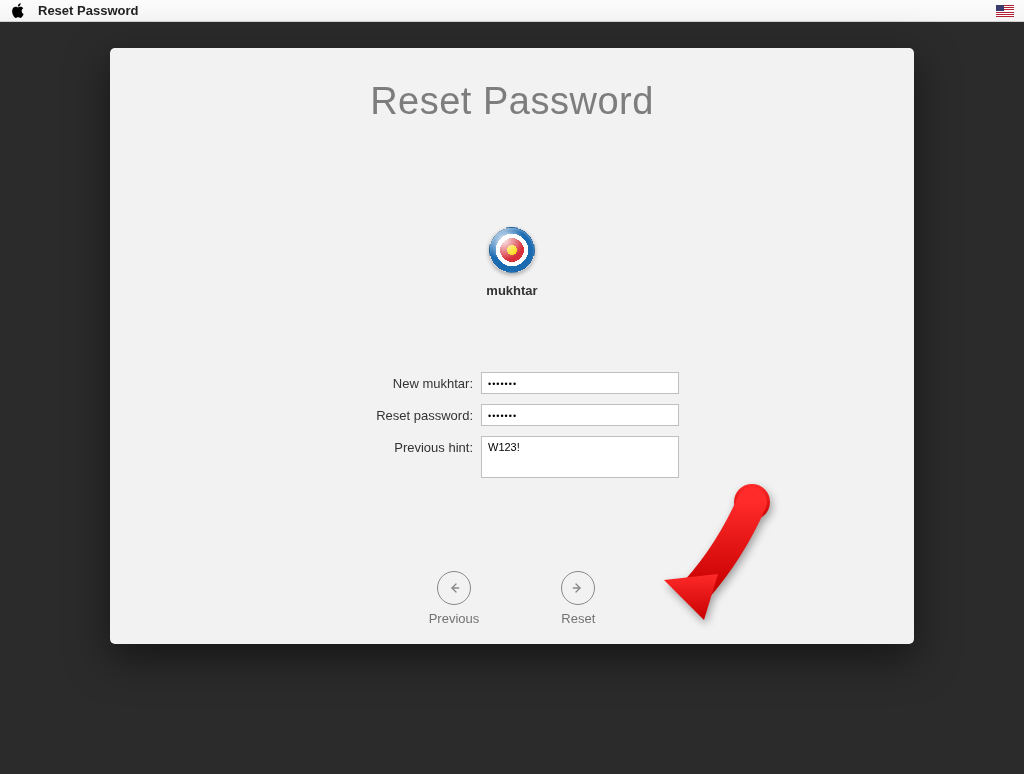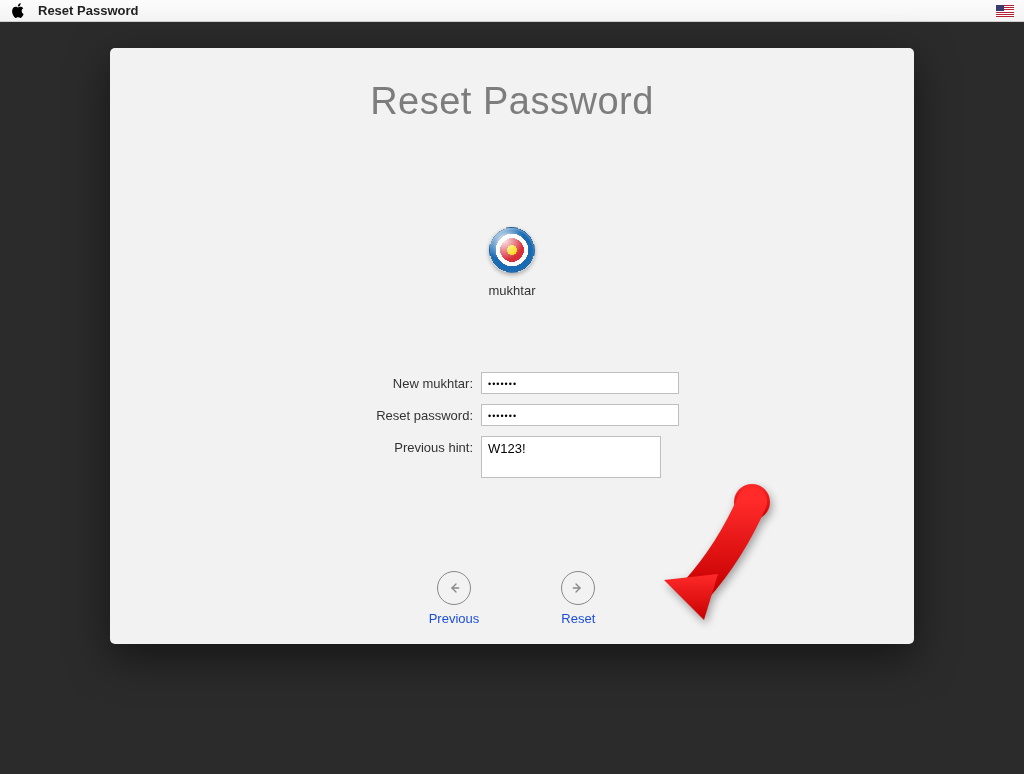--- a/index.html
+++ b/index.html
@@ -105,20 +105,21 @@
       color: #7d7d7d;
       margin-top: 32px;
       letter-spacing: 0.5px;
     }
     
     .user-section {
       margin-top: 104px;
       display: flex;
       flex-direction: column;
       align-items: center;
+      font-weight: bold;
     }
     
     .user-avatar {
       width: 46px;
       height: 46px;
       border-radius: 50%;
       background: radial-gradient(circle at 32% 28%, rgba(255,255,255,0.9), rgba(255,255,255,0) 45%), radial-gradient(circle, #ffd700 0, #ffd700 16%, #d8303b 16%, #d8303b 38%, #fff 38%, #fff 52%, #1b6bb3 52%, #1b6bb3 72%, #fff 72%, #fff 80%, #111 80%);
       box-shadow: 0 2px 4px rgba(0,0,0,0.3), inset 0 1px 2px rgba(255,255,255,0.4);
       border: 1px solid rgba(0,0,0,0.15);
     }
@@ -144,25 +145,25 @@
     
     .field-label {
       width: 128px;
       text-align: right;
       font-size: 13px;
       color: #333;
       padding-top: 4px;
     }
     
     .field-textarea {
-      width: 180px;
+      width: 198px;
       height: 42px;
       border: 1px solid #bfbfbf;
       background: #fff;
-      font-size: 13px;
+      font-size: 11px;
       padding: 4px 6px;
       outline: none;
       font-family: inherit;
       resize: none;
     }
 
     .nav-row {
       position: absolute;
       bottom: 18px;
       left: 0;
@@ -192,21 +193,21 @@
       color: #888;
     }
     
     .nav-circle svg {
       width: 16px;
       height: 16px;
     }
     
     .nav-label {
       font-size: 13px;
-      color: #1d4ed8;
+      color: #737373;
     }
     
     .annotation-arrow {
       position: absolute;
       pointer-events: none;
       top: 424px;
       left: 530px;
       width: 150px;
       height: 150px;
     }

